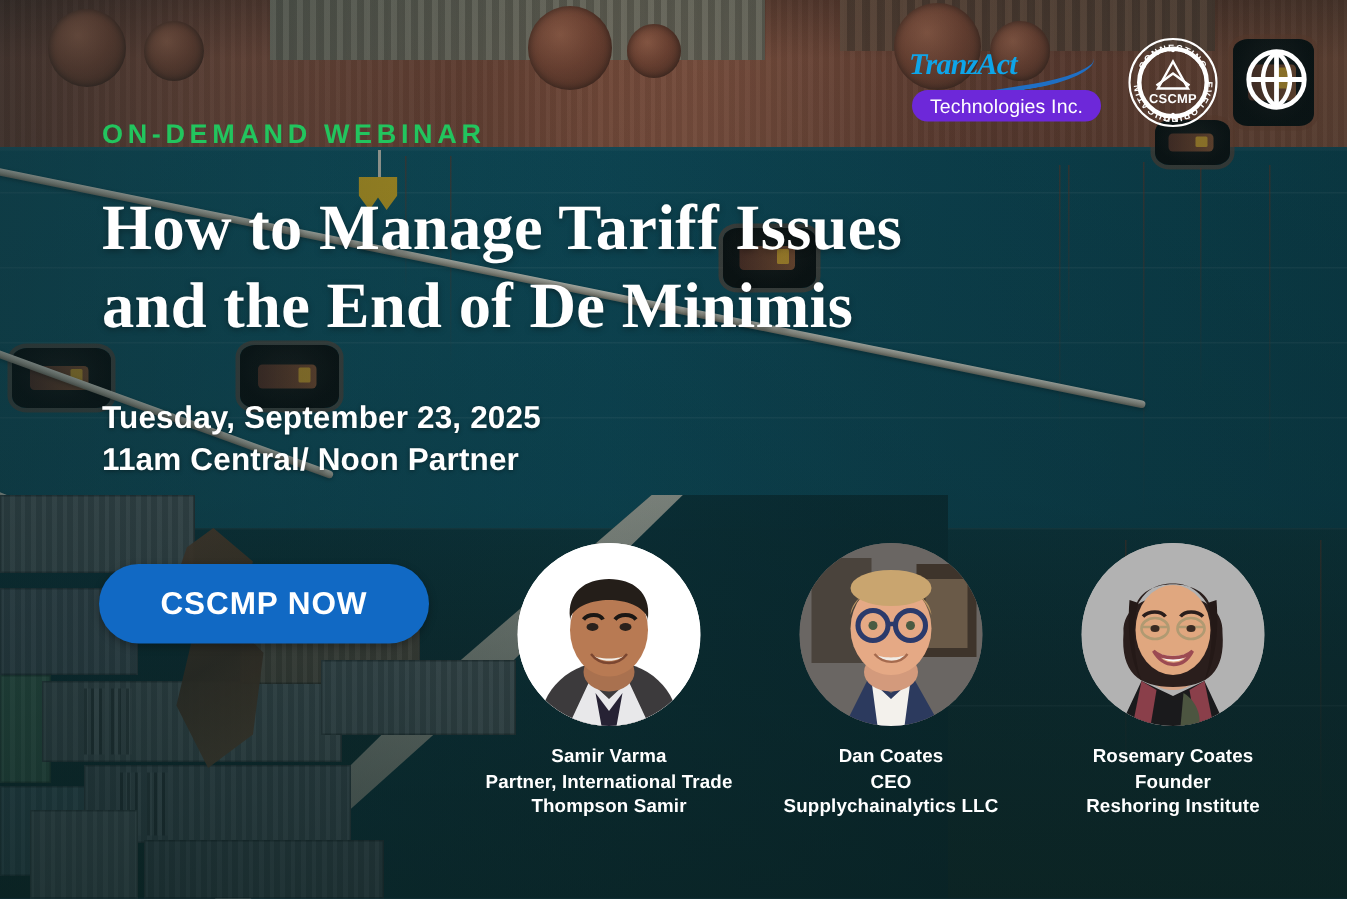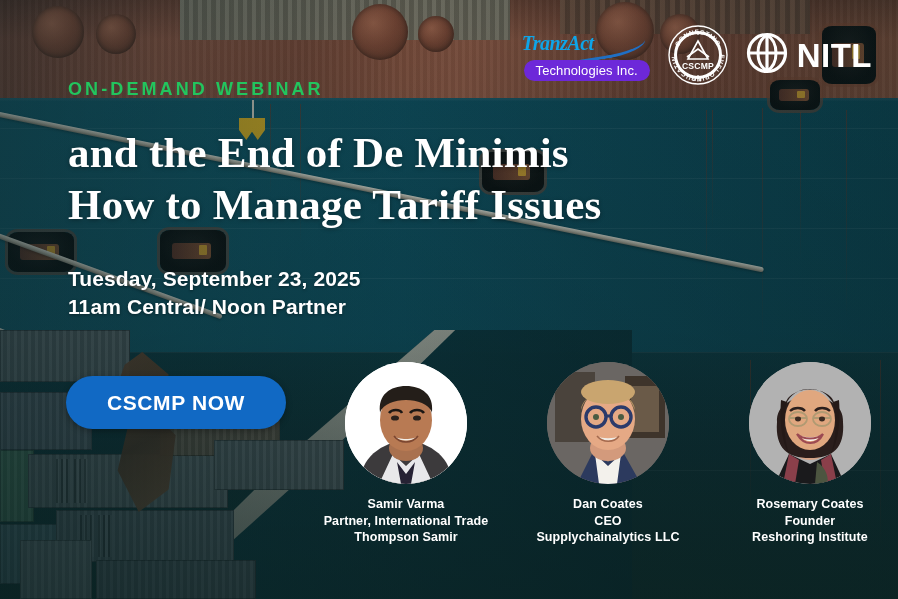--- a/index.html
+++ b/index.html
@@ -206,21 +206,21 @@
     background:#1169c4; border:none; cursor:pointer;
     color:#fff; font-size:21px; font-weight:bold; letter-spacing:.6px;
     display:flex; align-items:center; justify-content:center;
     box-shadow:0 2px 6px rgba(0,0,0,.3);
     font-family:"Liberation Sans", sans-serif;
   }
 
   
   .speakers {
     position:absolute; left:318px; top:362px; width:580px; height:200px;
-    display:flex; gap:0;justify-content:space-between;
+    display:flex; gap:12px;
   }
   .spk { width:176px; display:flex; flex-direction:column; align-items:center; }
   .spk-photo {
     width:122px; height:122px; border-radius:50%; overflow:hidden;
     position:relative; flex:0 0 auto;
   }
   .spk-photo svg { display:block; }
   .spk-text {
     margin-top:12px; text-align:center;
     font-size:12.5px; font-weight:bold; color:#ffffff; line-height:16.5px;
@@ -364,29 +364,28 @@
       <div class="nitl">
         <span>
           <svg width="42" height="42" viewBox="0 0 42 42" aria-hidden="true">
             <circle cx="21" cy="21" r="18.5" fill="none" stroke="#ffffff" stroke-width="3.2"></circle>
             <line x1="21" y1="3" x2="21" y2="39" stroke="#ffffff" stroke-width="3.2"></line>
             <line x1="3" y1="21" x2="39" y2="21" stroke="#ffffff" stroke-width="3.2"></line>
             <path d="M21 3 C 9 10, 9 32, 21 39" fill="none" stroke="#ffffff" stroke-width="3"></path>
             <path d="M21 3 C 33 10, 33 32, 21 39" fill="none" stroke="#ffffff" stroke-width="3"></path>
           </svg>
         </span>
-        <span class="nitl-word">NITL</span>
       </div>
     </div>
 
     <div class="eyebrow">ON-DEMAND WEBINAR</div>
 
     <h1 class="headline">
+      <span class="ln">How to Manage Tariff Issues</span>
       <span class="ln">and the End of De Minimis</span>
-      <span class="ln">How to Manage Tariff Issues</span>
     </h1>
 
     <div class="when">
       <span class="ln">Tuesday, September 23, 2025</span>
       <span class="ln">11am Central/ Noon Partner</span>
     </div>
 
     <button class="cta">CSCMP NOW</button>
 
     <div class="speakers">

